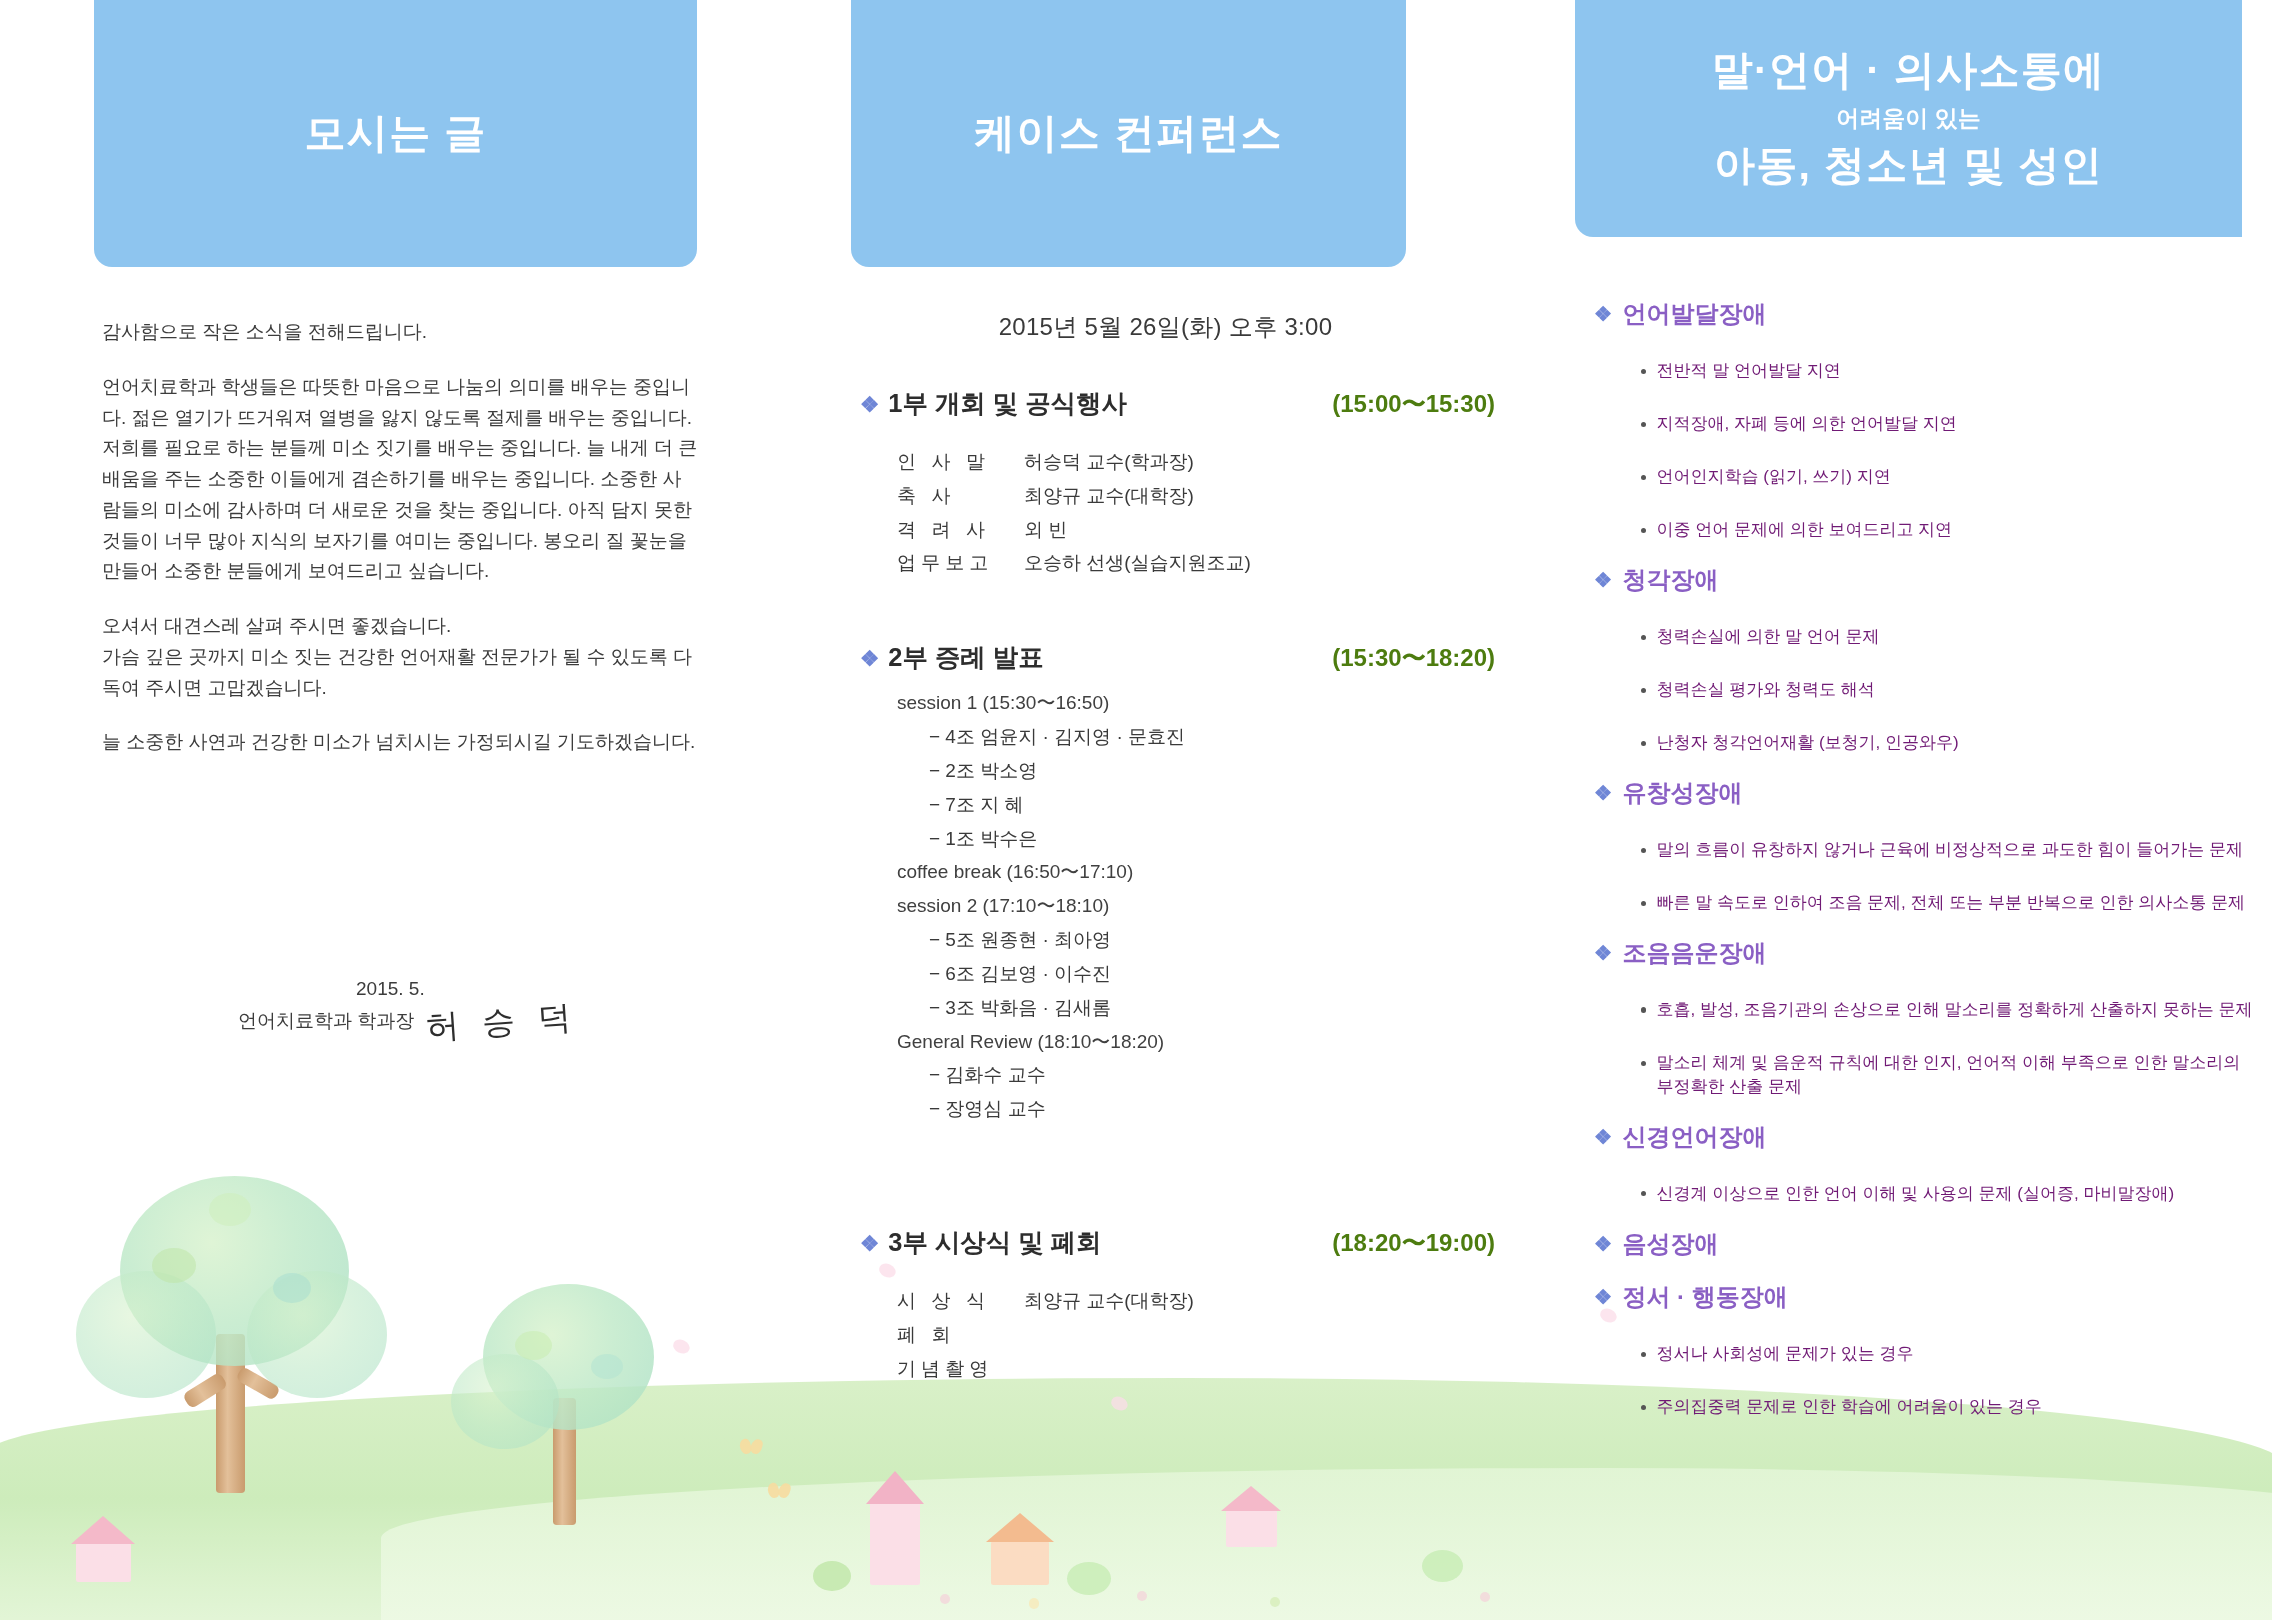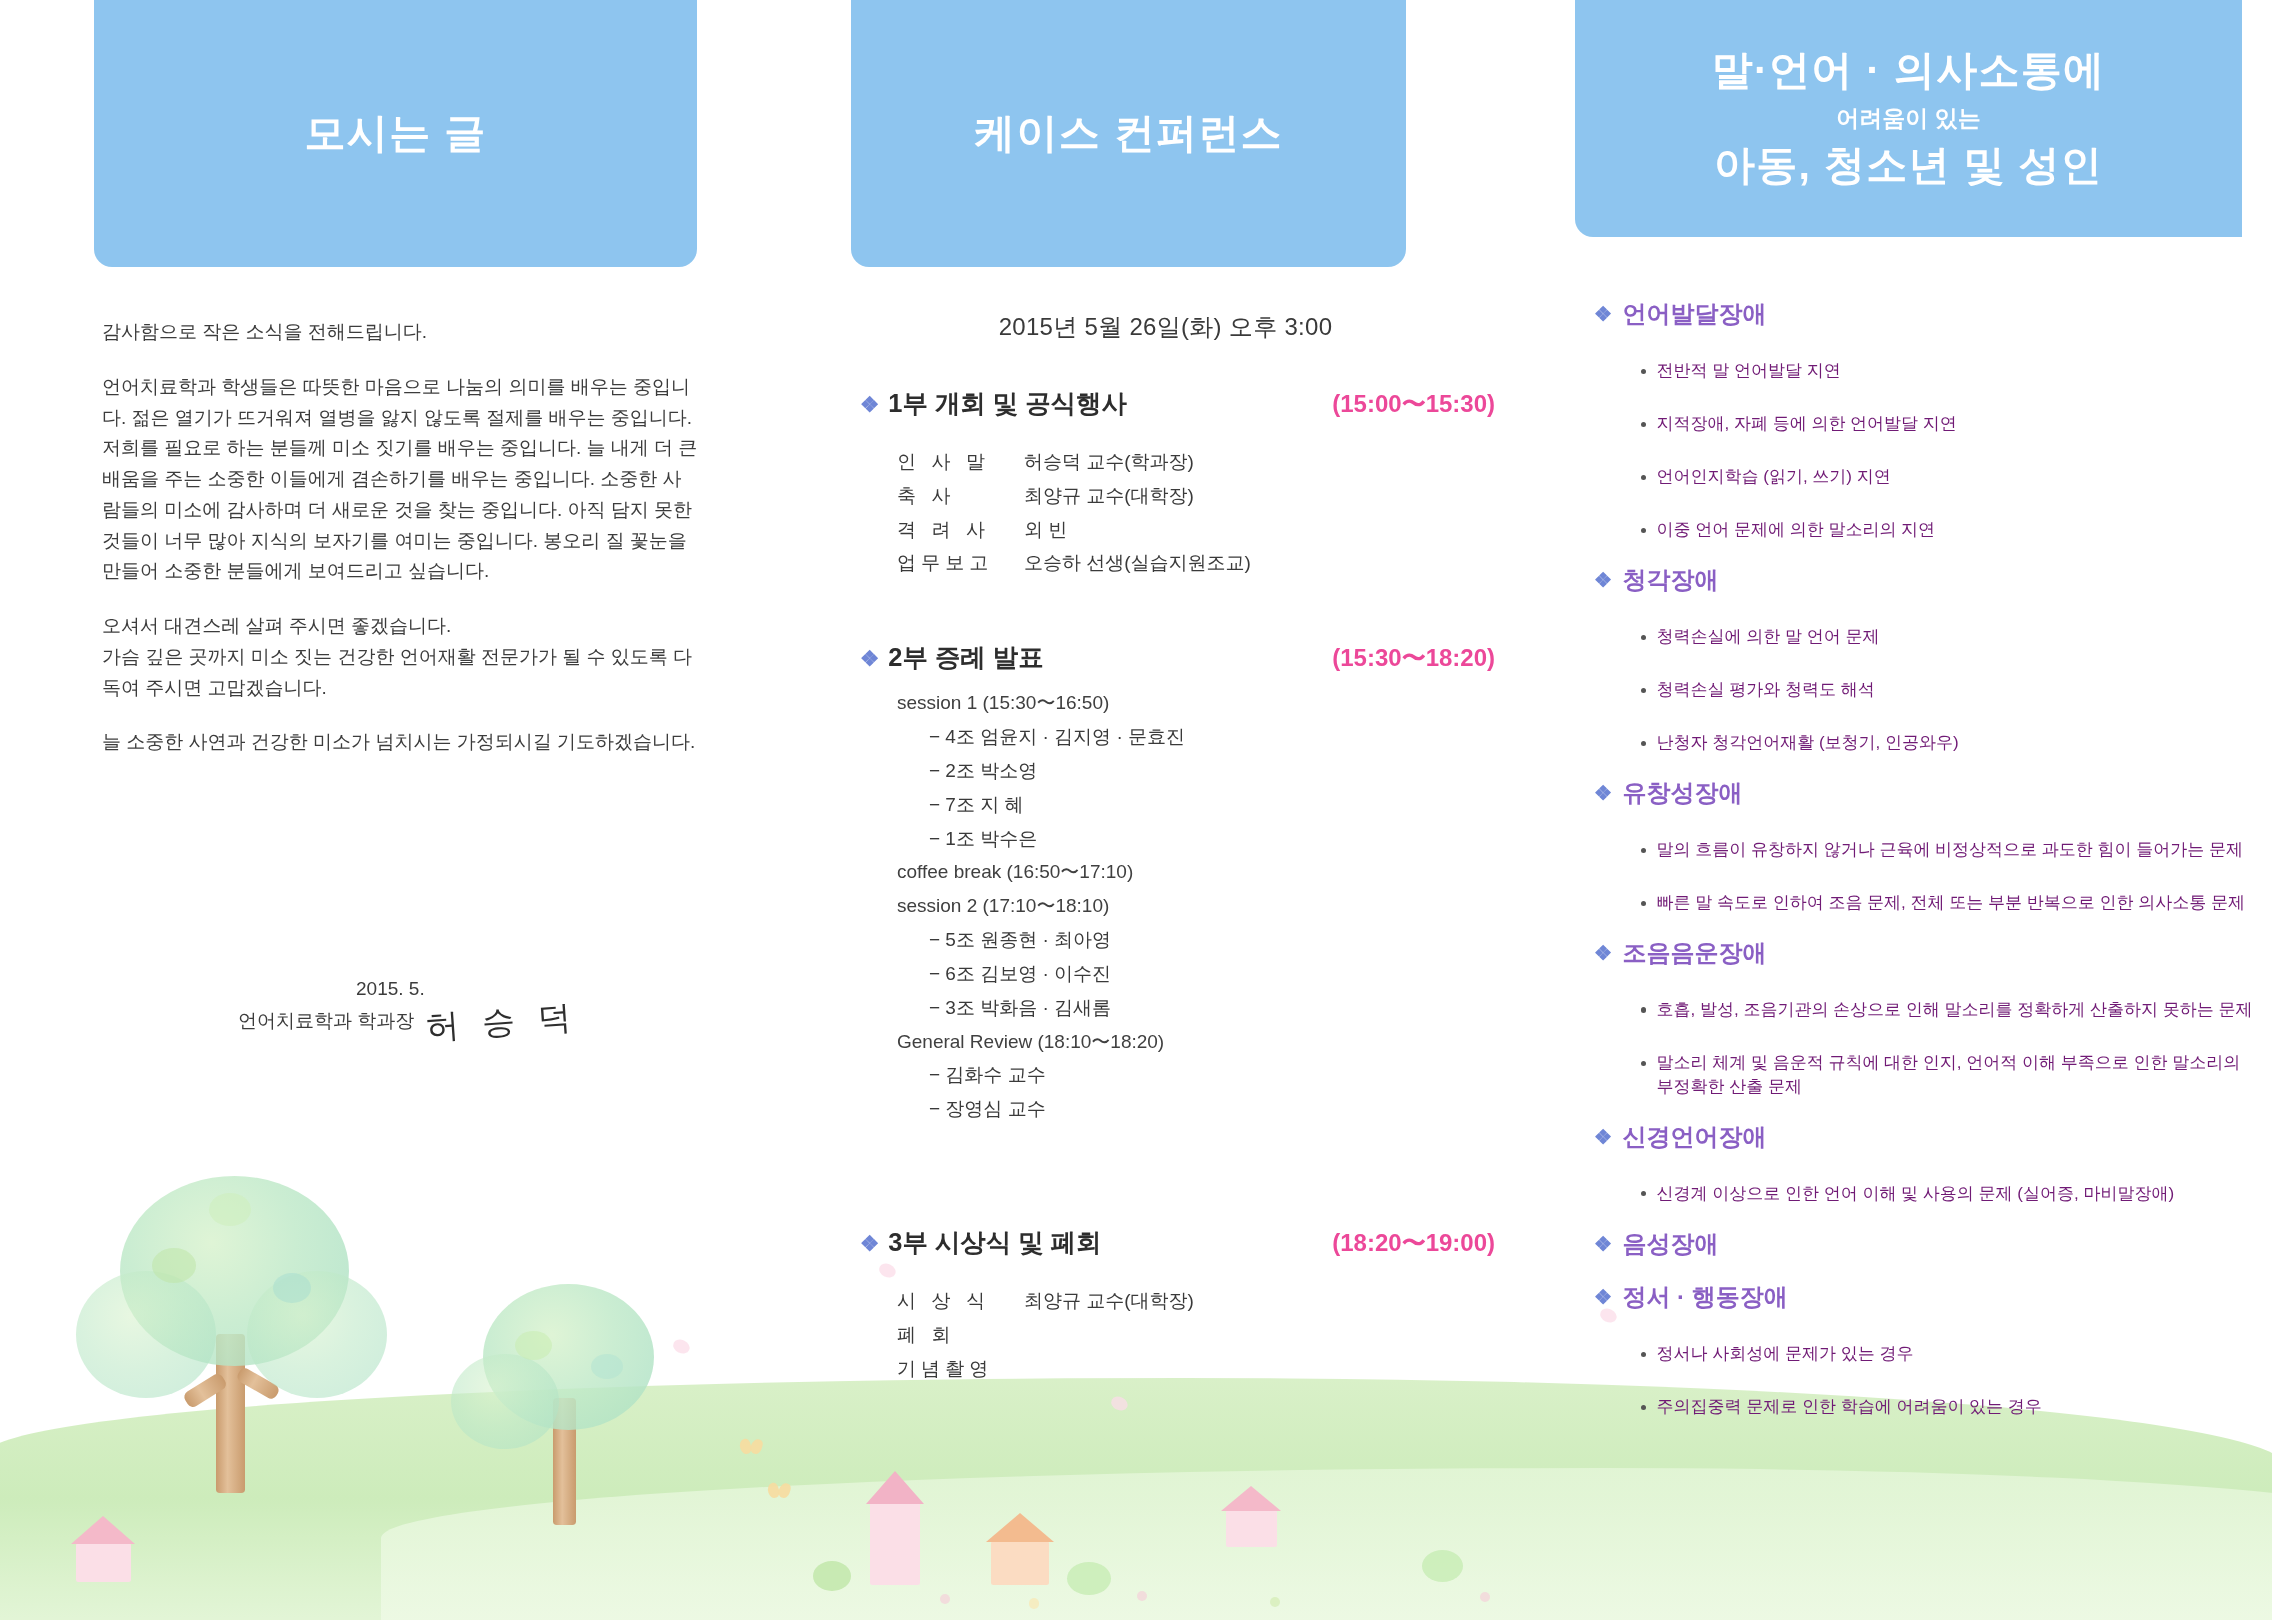--- a/index.html
+++ b/index.html
@@ -190,21 +190,21 @@
   }
   .sect-bullet {
     color: #6f86d6;
     font-size: 21.6px;
     margin-right: 9px;
   }
   .sect-time {
     margin-left: auto;
     font-size: 24px;
     font-weight: bold;
-    color: #ec4899;
+    color: #4d7c0f;
   }
   .conf-rows { margin-top: 24px; padding-left: 37px; }
   .conf-row {
     display: flex;
     font-size: 19px;
     color: #3a3a3a;
     line-height: 1.78;
   }
   .conf-row .rl { width: 127px; letter-spacing: 5.1px; }
   .conf-row .rr { letter-spacing: 0; }
@@ -438,21 +438,21 @@
 
     <div class="dis-group">
       <div class="dis-title">
         <span class="db">❖</span>
         <span>언어발달장애</span>
       </div>
       <div class="dis-items">
         <div class="dis-item">전반적 말 언어발달 지연</div>
         <div class="dis-item">지적장애, 자폐 등에 의한 언어발달 지연</div>
         <div class="dis-item">언어인지학습 (읽기, 쓰기) 지연</div>
-        <div class="dis-item">이중 언어 문제에 의한 말소리의 지연</div>
+        <div class="dis-item">이중 언어 문제에 의한 보여드리고 지연</div>
       </div>
     </div>
 
     <div class="dis-group">
       <div class="dis-title">
         <span class="db">❖</span>
         <span>청각장애</span>
       </div>
       <div class="dis-items">
         <div class="dis-item">청력손실에 의한 말 언어 문제</div>

